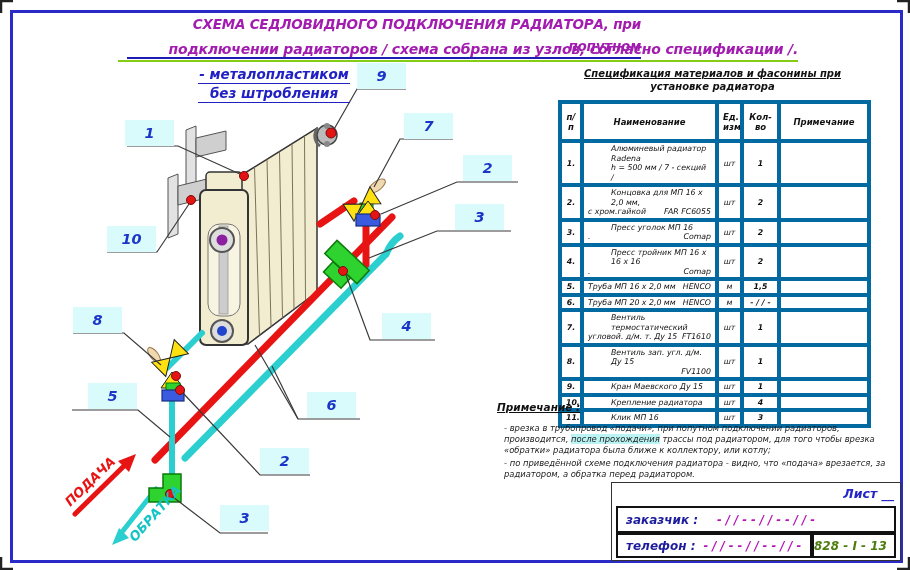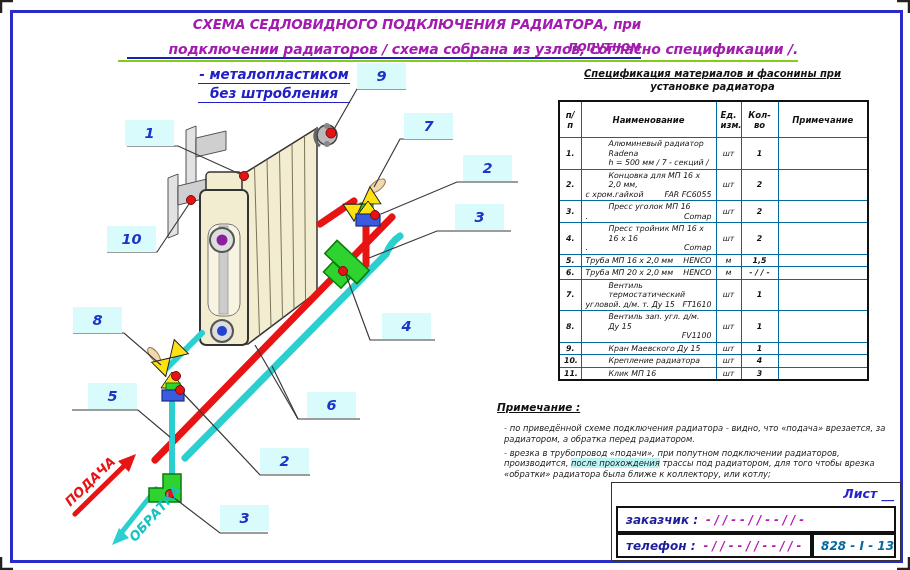--- a/index.html
+++ b/index.html
@@ -21,21 +21,21 @@
   
   .callout{position:absolute;width:49px;height:26px;background:#d9fbfc;
            display:flex;align-items:center;justify-content:center;z-index:3;}
   .callout span{color:#1a35c8;font-weight:bold;font-style:italic;font-size:14.5px;}
   
   .spec-title{position:absolute;left:558px;top:67px;width:309px;text-align:center;
               font-weight:bold;font-style:italic;font-size:10px;color:#111;z-index:3;line-height:13px;}
   .spec-title .u{text-decoration:underline;}
   table.spec{position:absolute;left:558px;top:100px;width:309px;border-collapse:collapse;
              table-layout:fixed;z-index:3;background:#fff;}
-  table.spec th,table.spec td{border:1px solid #0369a1;padding:1px 4px;vertical-align:middle;
+  table.spec th,table.spec td{border:4px solid #0369a1;padding:1px 4px;vertical-align:middle;
              font-style:italic;color:#111;overflow:hidden;}
   table.spec{border:2px solid #111;}
   table.spec th{font-size:8.5px;font-weight:bold;height:33px;}
   table.spec td{font-size:7.8px;}
   td.cnum{text-align:center;font-size:8.5px;font-weight:bold;}
   td.cunit{text-align:center;font-size:8px;}
   td.cqty{text-align:center;font-size:9px;font-weight:bold;}
   .nline{display:block;line-height:9.5px;margin-left:23px;}
   .njust{display:flex;justify-content:space-between;line-height:9.5px;font-style:italic;}
   
@@ -47,21 +47,21 @@
   .hl{background:#baf3f3;}
   
   .sheet{position:absolute;left:780px;top:486px;width:114px;text-align:right;color:#2525c8;
          font-weight:bold;font-style:italic;font-size:12.5px;z-index:3;}
   .fbox{position:absolute;border:2px solid #111;background:#fff;z-index:3;
         display:flex;align-items:center;padding-left:8px;box-sizing:border-box;}
   .fouter{position:absolute;left:611px;top:482px;width:288px;height:77px;
           border:1.5px solid #333;z-index:2;background:#fff;}
   .flabel{color:#1c1c9c;font-weight:bold;font-style:italic;font-size:12px;white-space:pre;}
   .fvalue{color:#b515b5;font-weight:bold;font-style:italic;font-size:11.5px;margin-left:8px;white-space:pre;}
-  .fdoc{justify-content:flex-end;padding-left:0;color:#0369a1;font-weight:bold;font-style:italic;font-size:12px;}
+  .fdoc{justify-content:flex-start;padding-left:0;color:#4d7c0f;font-weight:bold;font-style:italic;font-size:12px;}
   
   .flow{position:absolute;font-weight:bold;font-style:italic;font-size:13px;z-index:3;white-space:nowrap;}
   .flow.supply{color:#e81414;left:58px;top:474px;transform:rotate(-44deg);}
   .flow.return{color:#14c4c4;left:120px;top:506px;transform:rotate(-48deg);}
   svg.scene{position:absolute;left:0;top:0;z-index:2;}
 </style>
 </head>
 <body>
 
 <div class="frame"></div>
@@ -390,27 +390,27 @@
         </td>
         <td class="cunit">шт</td>
         <td class="cqty">3</td>
         <td class="cnote"></td>
       </tr>
     </tbody>
 </table>
 
 <div class="note-label">Примечание :</div>
 <div class="note-body">
+  <p><span>-  врезка в трубопровод «подачи», при попутном подключении радиаторов,  производится, </span><span class="hl">после прохождения</span><span> трассы под радиатором, для того чтобы врезка «обратки» радиатора была ближе к коллектору, или котлу;</span></p>
   <p>-  по приведённой схеме подключения радиатора - видно, что «подача» врезается, за радиатором, а обратка перед радиатором.</p>
-  <p><span>-  врезка в трубопровод «подачи», при попутном подключении радиаторов,  производится, </span><span class="hl">после прохождения</span><span> трассы под радиатором, для того чтобы врезка «обратки» радиатора была ближе к коллектору, или котлу;</span></p>
 </div>
 
 <div class="sheet">Лист __</div>
 <div class="fouter"></div>
-<div class="fbox" style="left:616px;top:506px;width:280px;height:27px;">
+<div class="fbox" style="left:616px;top:506px;width:280px;height:27px;gap:11px;">
   <span class="flabel">заказчик :</span>
   <span class="fvalue">- / / - - / / - - / / -</span>
 </div>
 <div class="fbox" style="left:616px;top:533px;width:196px;height:25px;">
   <span class="flabel">телефон :</span>
   <span class="fvalue">- / / - - / / - - / / -</span>
 </div>
 <div class="fbox fdoc" style="left:812px;top:533px;width:84px;height:25px;">
   <span>828 - I - 13</span>
 </div>

